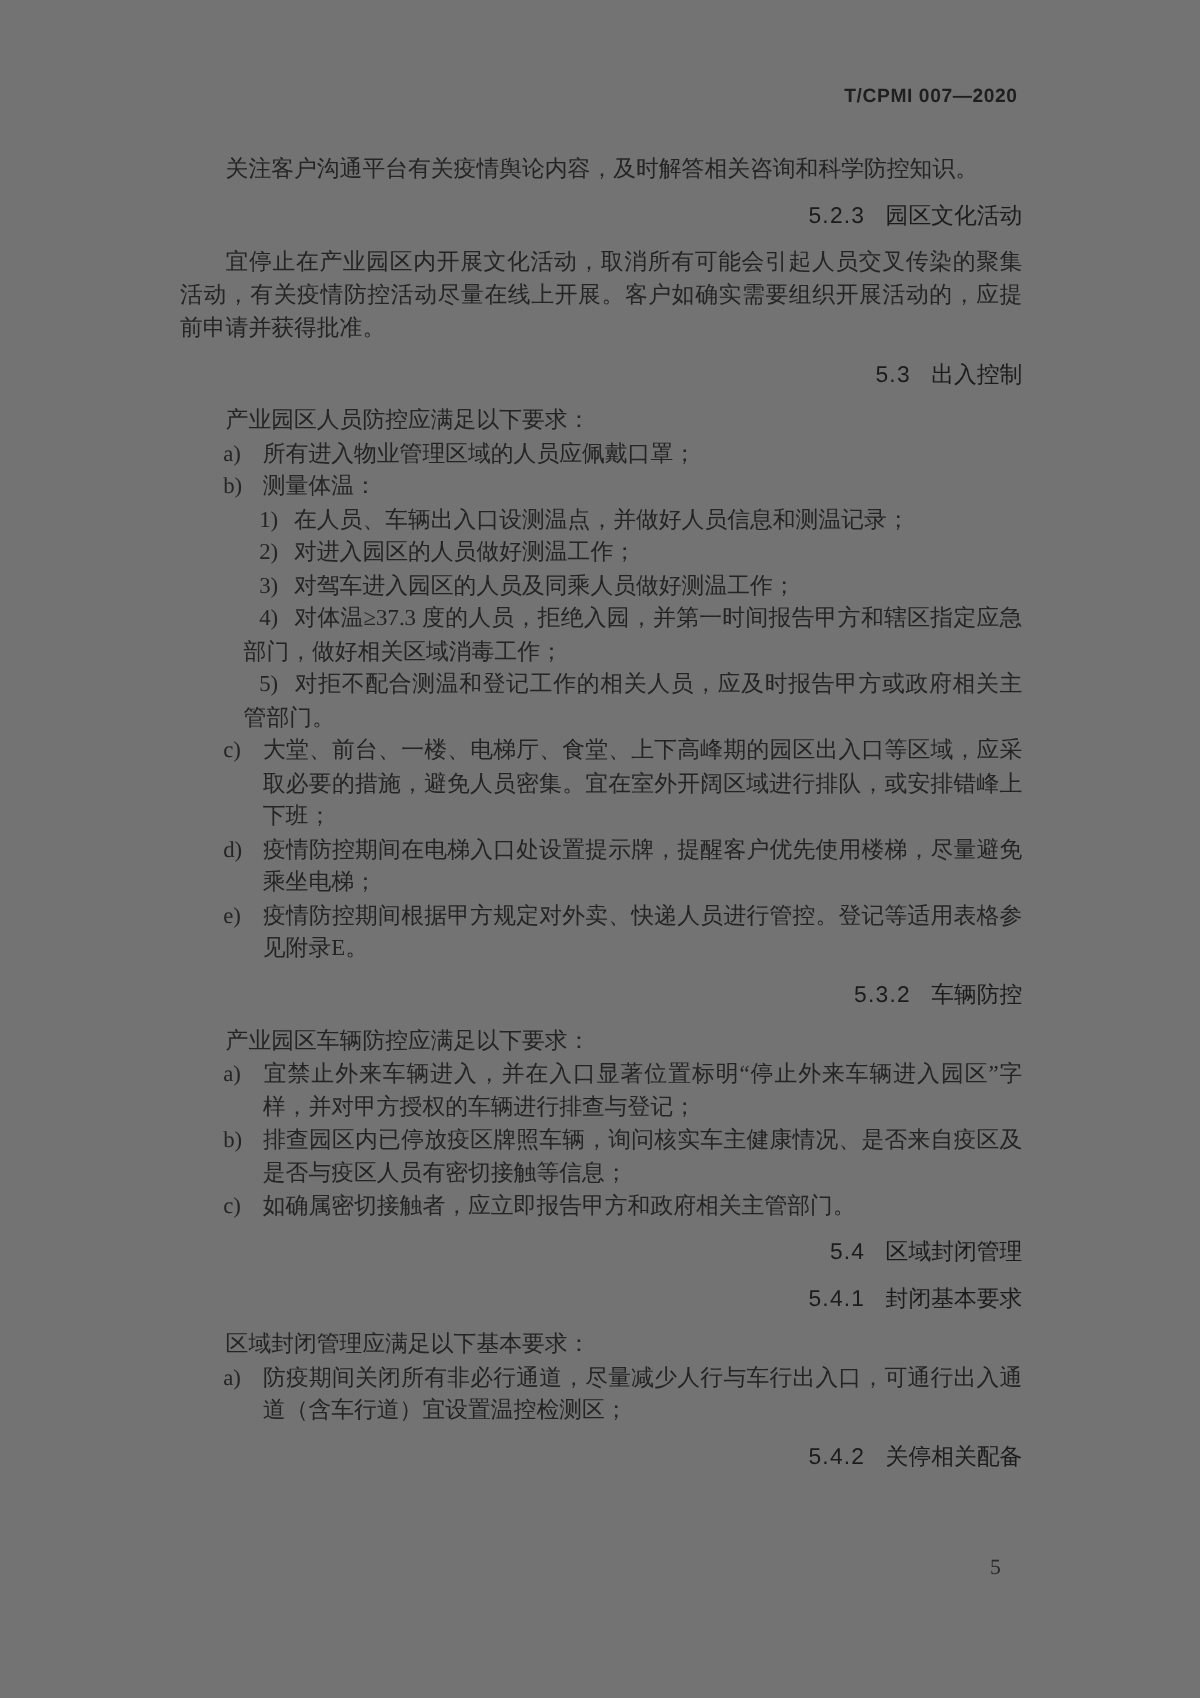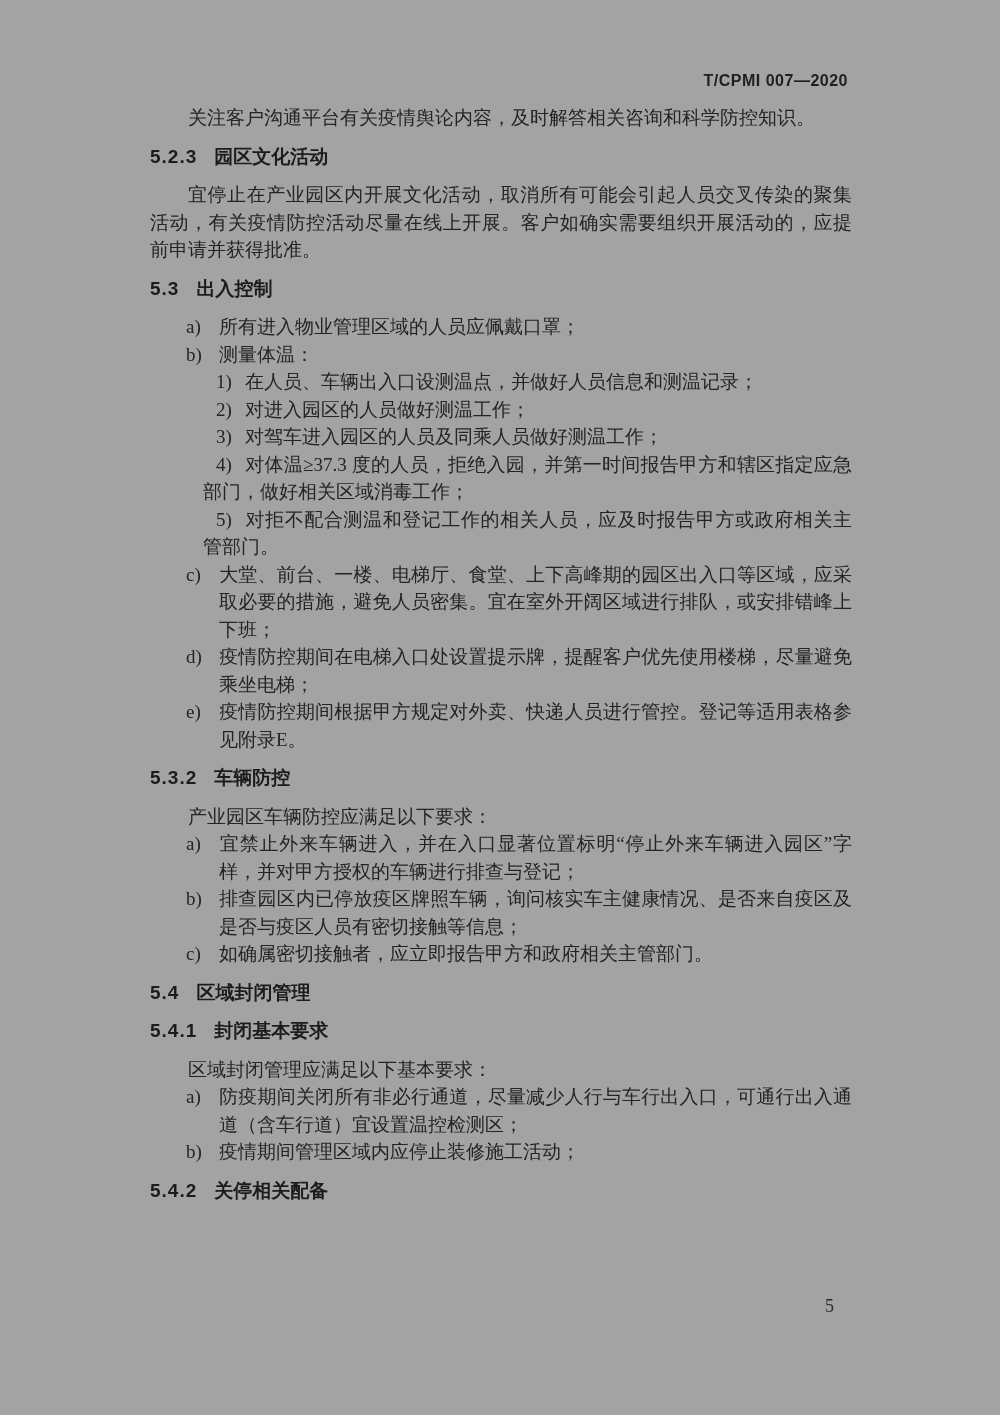--- a/index.html
+++ b/index.html
@@ -1,55 +1,56 @@
 <!DOCTYPE html>
 <html><head>
 <meta charset="utf-8">
 <style>
   html, body { margin: 0; padding: 0; background: #ffffff; }
   .page {
     position: relative;
     width: 1000px;
     height: 1415px;
-    background: #a3a3a3;
+    background: #737373;
     color: #232323;
     overflow: hidden;
   }
   .doc-header {
     position: absolute;
     top: 72px;
     right: 152px;
     font-family: "Liberation Sans", "DejaVu Sans", sans-serif;
     font-size: 16px;
     font-weight: 600;
     letter-spacing: 0.5px;
     color: #1f1f1f;
   }
   .content {
     position: absolute;
-    top: 104px;
+    top: 128px;
     left: 150px;
     width: 702px;
     font-family: "Liberation Serif", "DejaVu Serif", serif;
     font-size: 19px;
     line-height: 27.5px;
     color: #242424;
   }
   .para {
     margin: 0;
     text-indent: 38px;
     text-align: justify;
   }
   .heading {
     margin: 11px 0;
     font-family: "Liberation Sans", "DejaVu Sans", sans-serif;
-    font-weight: bold;
+    font-weight: normal;
     font-size: 19px;
     line-height: 27.5px;
     color: #1c1c1c;
+    text-align: right;
   }
   .heading .num { letter-spacing: 1px; margin-right: 17px; }
   .item {
     padding-left: 69px;
     text-indent: -33px;
     text-align: justify;
   }
   .item > .label { display: inline-block; width: 33px; text-indent: 0; }
   .subitem {
     padding-left: 53px;
@@ -70,37 +71,37 @@
 <body>
 
 <div class="page">
   <div class="doc-header">T/CPMI 007—2020</div>
 
   <main class="content" id="content">
       <p class="para">关注客户沟通平台有关疫情舆论内容，及时解答相关咨询和科学防控知识。</p>
       <h2 class="heading"><span class="num">5.2.3</span><span class="title">园区文化活动</span></h2>
       <p class="para">宜停止在产业园区内开展文化活动，取消所有可能会引起人员交叉传染的聚集活动，有关疫情防控活动尽量在线上开展。客户如确实需要组织开展活动的，应提前申请并获得批准。</p>
       <h2 class="heading"><span class="num">5.3</span><span class="title">出入控制</span></h2>
+      <p class="para">产业园区人员防控应满足以下要求：</p>
       <div class="item"><span class="label">a)</span><span class="text">所有进入物业管理区域的人员应佩戴口罩；</span></div>
       <div class="item"><span class="label">b)</span><span class="text">测量体温：</span></div>
       <div class="subitem"><span class="label">1)</span><span class="text">在人员、车辆出入口设测温点，并做好人员信息和测温记录；</span></div>
       <div class="subitem"><span class="label">2)</span><span class="text">对进入园区的人员做好测温工作；</span></div>
       <div class="subitem"><span class="label">3)</span><span class="text">对驾车进入园区的人员及同乘人员做好测温工作；</span></div>
       <div class="subitem"><span class="label">4)</span><span class="text">对体温≥37.3 度的人员，拒绝入园，并第一时间报告甲方和辖区指定应急部门，做好相关区域消毒工作；</span></div>
       <div class="subitem"><span class="label">5)</span><span class="text">对拒不配合测温和登记工作的相关人员，应及时报告甲方或政府相关主管部门。</span></div>
       <div class="item"><span class="label">c)</span><span class="text">大堂、前台、一楼、电梯厅、食堂、上下高峰期的园区出入口等区域，应采取必要的措施，避免人员密集。宜在室外开阔区域进行排队，或安排错峰上下班；</span></div>
       <div class="item"><span class="label">d)</span><span class="text">疫情防控期间在电梯入口处设置提示牌，提醒客户优先使用楼梯，尽量避免乘坐电梯；</span></div>
       <div class="item"><span class="label">e)</span><span class="text">疫情防控期间根据甲方规定对外卖、快递人员进行管控。登记等适用表格参见附录E。</span></div>
       <h2 class="heading"><span class="num">5.3.2</span><span class="title">车辆防控</span></h2>
       <p class="para">产业园区车辆防控应满足以下要求：</p>
       <div class="item"><span class="label">a)</span><span class="text">宜禁止外来车辆进入，并在入口显著位置标明“停止外来车辆进入园区”字样，并对甲方授权的车辆进行排查与登记；</span></div>
       <div class="item"><span class="label">b)</span><span class="text">排查园区内已停放疫区牌照车辆，询问核实车主健康情况、是否来自疫区及是否与疫区人员有密切接触等信息；</span></div>
       <div class="item"><span class="label">c)</span><span class="text">如确属密切接触者，应立即报告甲方和政府相关主管部门。</span></div>
       <h2 class="heading"><span class="num">5.4</span><span class="title">区域封闭管理</span></h2>
       <h2 class="heading"><span class="num">5.4.1</span><span class="title">封闭基本要求</span></h2>
       <p class="para">区域封闭管理应满足以下基本要求：</p>
       <div class="item"><span class="label">a)</span><span class="text">防疫期间关闭所有非必行通道，尽量减少人行与车行出入口，可通行出入通道（含车行道）宜设置温控检测区；</span></div>
-      <div class="item"><span class="label">b)</span><span class="text">疫情期间管理区域内应停止装修施工活动；</span></div>
       <h2 class="heading"><span class="num">5.4.2</span><span class="title">关停相关配备</span></h2>
     </main>
 
   <div class="page-number">5</div>
 </div>
 
 </body></html>

